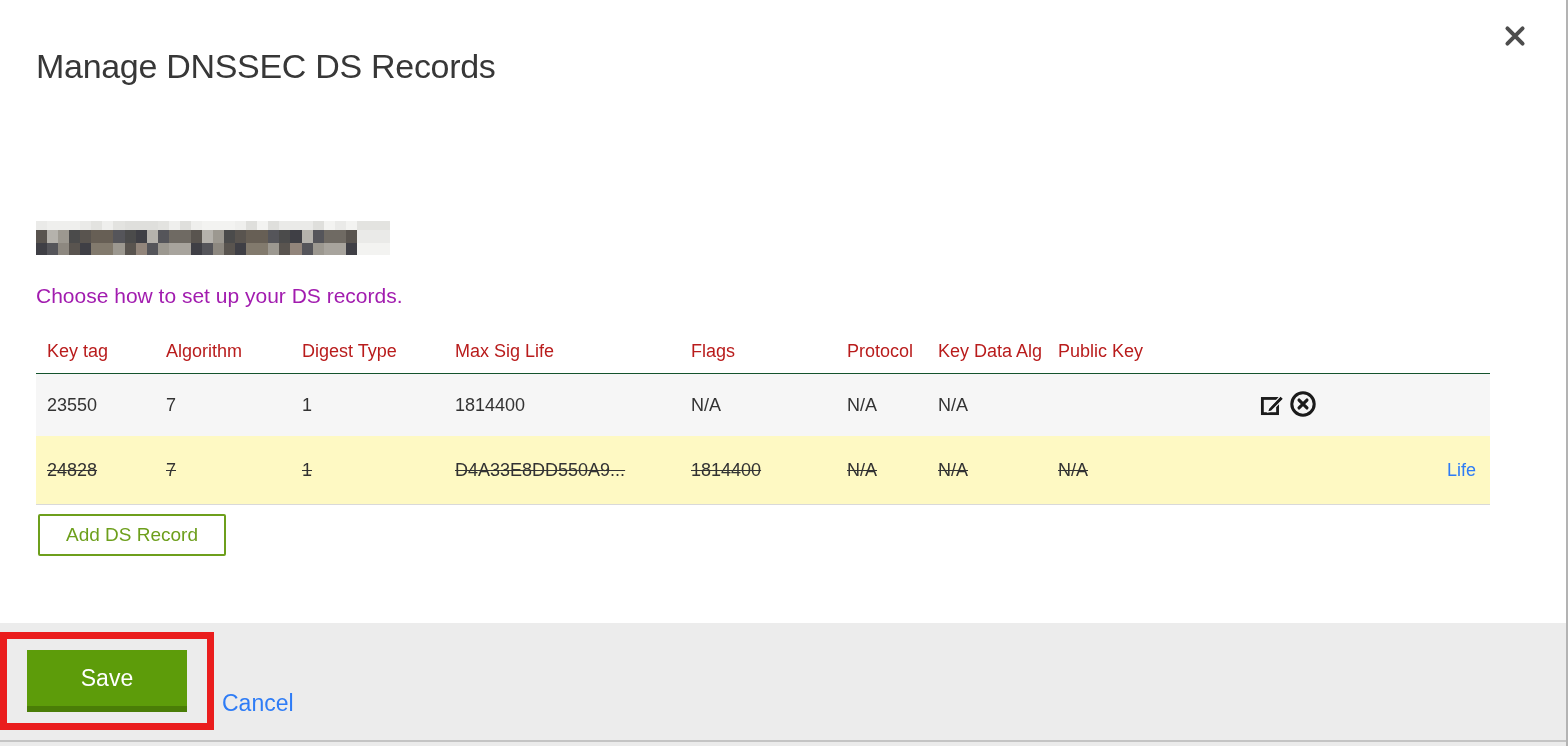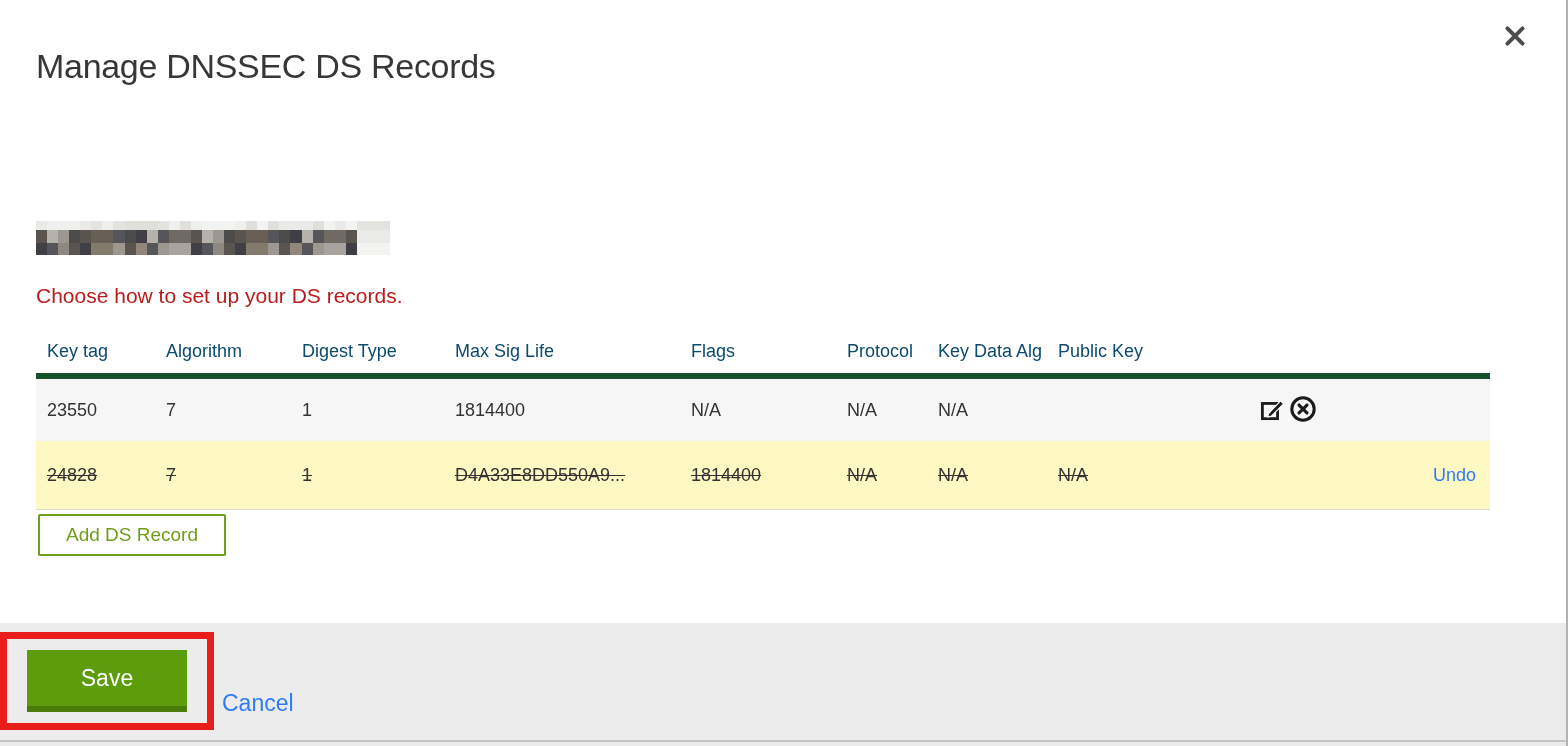--- a/index.html
+++ b/index.html
@@ -8,26 +8,26 @@
     font-family:"Liberation Sans", sans-serif; color:#333;
     overflow:hidden; box-sizing:border-box; border-right:2px solid #b3b3b3;
   }
   .page-title { position:absolute; left:36px; top:24px; font-size:34px; font-weight:400; color:#373737; letter-spacing:-0.3px; }
   .close-btn { position:absolute; right:36px; top:22px; width:30px; height:30px; cursor:pointer; background:none; border:none; padding:0; }
 
   .redacted {
     position:absolute; left:36px; top:221px; width:354px; height:34px;
     display:grid; grid-template-columns:repeat(32,1fr); grid-template-rows:9px 12.5px 12.5px;
   }
-  .instruction { position:absolute; left:36px; top:284px; font-size:21px; color:#b91c1c; }
+  .instruction { position:absolute; left:36px; top:284px; font-size:21px; color:#a21caf; }
 
   .ds-table { position:absolute; left:36px; top:330px; width:1454px; font-size:18px; }
   .tr { display:grid; grid-template-columns:119px 136px 153px 236px 156px 91px 120px 164px 120px 1fr; align-items:center; }
   .tr > div { padding-left:11px; box-sizing:border-box; overflow:hidden; white-space:nowrap; }
-  .thead { height:43px; border-bottom:6px solid #14532d; color:#0c4a6e; }
+  .thead { height:43px; border-bottom:1px solid #14532d; color:#b91c1c; }
   .row { height:62px; }
   .row-active { background:#f6f6f6; }
   .row-deleted { height:68px; border-bottom:1px solid #d9d9d9; background:#fef9c3; }
   .row-deleted .cellv { text-decoration:line-through; }
   .actions { display:flex; justify-content:flex-end; align-items:center; gap:3px; padding-right:14px; }
   .icon-btn { background:none; border:none; padding:0; cursor:pointer; width:28px; height:28px; display:flex; align-items:center; justify-content:center; }
   .link { color:#2e7cf6; font-size:18px; text-decoration:none; cursor:pointer; background:none; border:none; padding:0; font-family:inherit; }
 
   .add-btn {
     position:absolute; left:38px; top:514px; background:#fff;
@@ -213,21 +213,21 @@
       <div><span class="cellv">24828</span></div>
       <div><span class="cellv">7</span></div>
       <div><span class="cellv">1</span></div>
       <div><span class="cellv">D4A33E8DD550A9...</span></div>
       <div><span class="cellv">1814400</span></div>
       <div><span class="cellv">N/A</span></div>
       <div><span class="cellv">N/A</span></div>
       <div><span class="cellv">N/A</span></div>
       <div><span class="cellv"></span></div>
       <div class="actions">
-        <button class="link">Undo</button>
+        <button class="link">Life</button>
       </div>
     </div>
   </div>
 
   <button class="add-btn">Add DS Record</button>
 
   <div class="footer">
     <div class="footer-inner">
       <div class="annotation">
         <button class="save-btn">Save</button>

